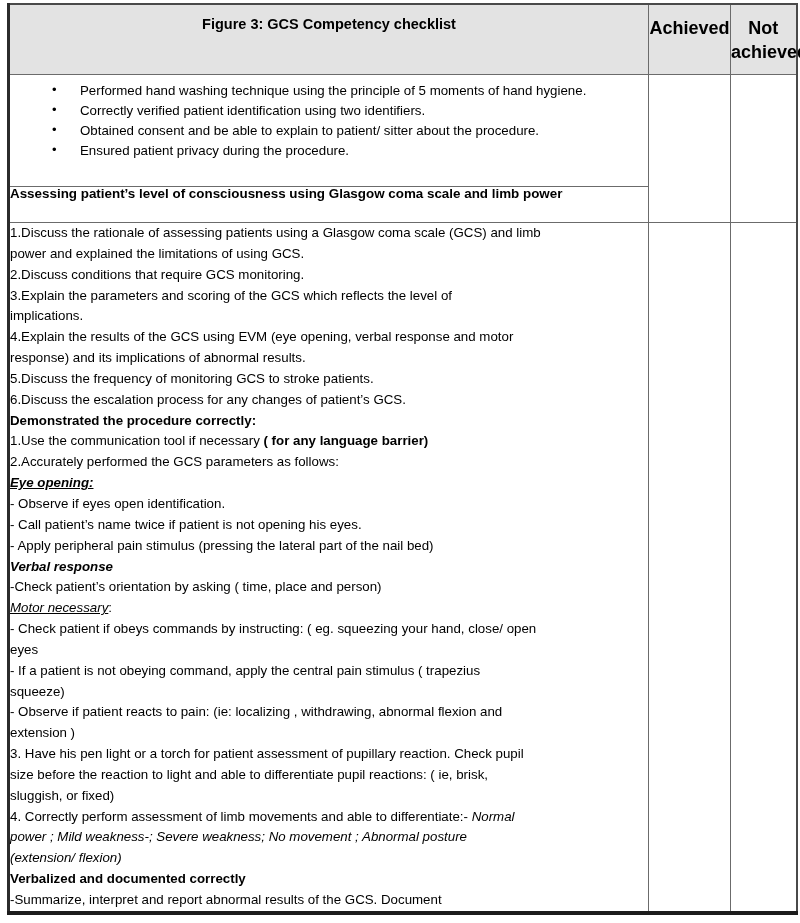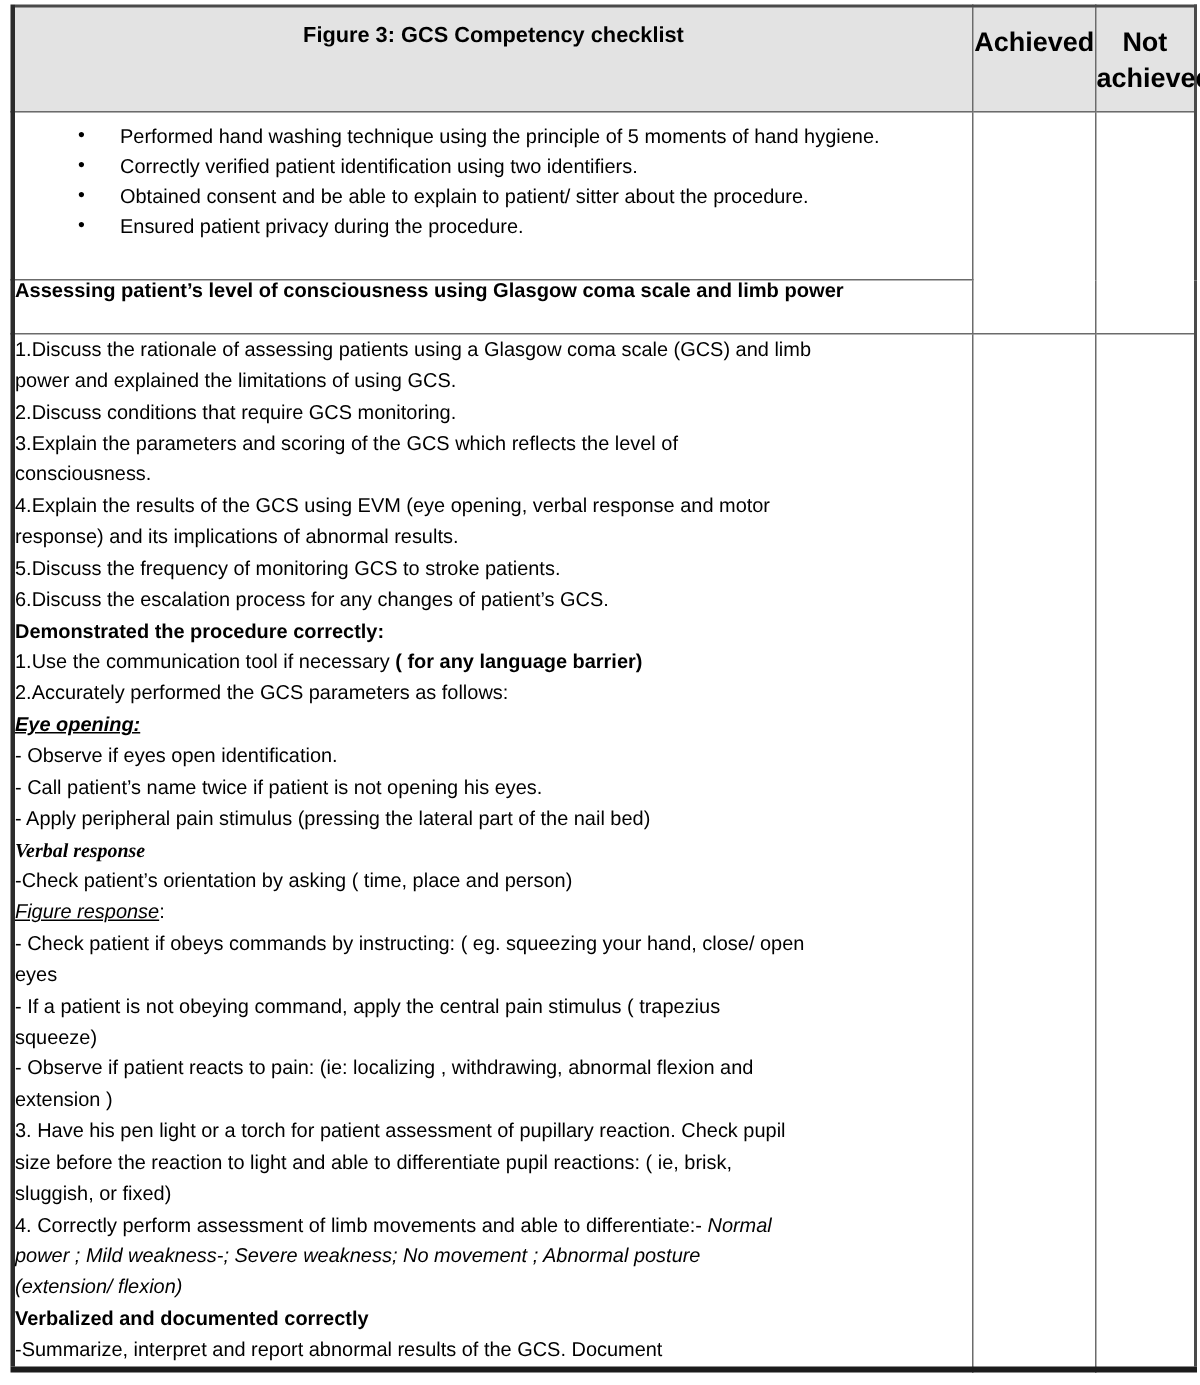--- a/index.html
+++ b/index.html
@@ -109,21 +109,21 @@
 
   .line {
     line-height: 20.85px;
     font-size: 13.3px;
     margin: 0;
     padding: 0;
   }
 
   .b  { font-weight: bold; }
   .i  { font-style: italic; }
-  .bi { font-weight: bold; font-style: italic; font-family: Liberation Serif, serif; }
+  .bi { font-weight: bold; font-style: italic; }
   .biu {
     font-weight: bold;
     font-style: italic;
     text-decoration: underline;
   }
   .iu {
     font-style: italic;
     text-decoration: underline;
   }
 </style>
@@ -172,40 +172,40 @@
         </td>
       </tr>
 
       <tr>
         <td class="main-cell">
 
           <div class="line">1.Discuss the rationale of assessing patients using a Glasgow coma scale (GCS) and limb</div>
           <div class="line">power and explained the limitations of using GCS.</div>
           <div class="line">2.Discuss  conditions that require GCS monitoring.</div>
           <div class="line">3.Explain  the parameters and scoring of the GCS which reflects the level of</div>
-          <div class="line">consciousness.</div>
+          <div class="line">implications.</div>
           <div class="line">4.Explain the results of the GCS using EVM (eye opening, verbal response and motor</div>
           <div class="line">response) and its implications of abnormal results.</div>
           <div class="line">5.Discuss the frequency of monitoring GCS to stroke patients.</div>
           <div class="line">6.Discuss the escalation process for any changes of patient’s GCS.</div>
 
           <div class="line b">Demonstrated the procedure correctly:</div>
 
           <div class="line"><span>1.Use the communication tool  if necessary </span><span class="b">( for any language barrier)</span></div>
           <div class="line">2.Accurately performed the GCS parameters as follows:</div>
 
           <div class="line"><span class="biu">Eye opening:</span></div>
           <div class="line">-  Observe if eyes open identification.</div>
           <div class="line">-  Call patient’s name twice if patient is not opening his eyes.</div>
           <div class="line">-  Apply  peripheral pain stimulus (pressing the lateral part of the nail bed)</div>
 
           <div class="line bi">Verbal response</div>
           <div class="line">-Check patient’s orientation by asking ( time, place and person)</div>
 
-          <div class="line"><span class="iu">Figure response</span><span>:</span></div>
+          <div class="line"><span class="iu">Motor necessary</span><span>:</span></div>
           <div class="line">-  Check patient if obeys commands by instructing: ( eg. squeezing your hand, close/ open</div>
           <div class="line">eyes</div>
           <div class="line">-  If a  patient is not obeying command, apply the central pain stimulus ( trapezius</div>
           <div class="line">squeeze)</div>
           <div class="line">-  Observe if patient reacts to pain: (ie:  localizing , withdrawing, abnormal flexion  and</div>
           <div class="line">extension )</div>
 
           <div class="line">3.  Have his pen light or a torch for patient assessment of pupillary reaction. Check pupil</div>
           <div class="line">size before the reaction to light and able to differentiate pupil reactions: ( ie, brisk,</div>
           <div class="line">sluggish, or fixed)</div>

